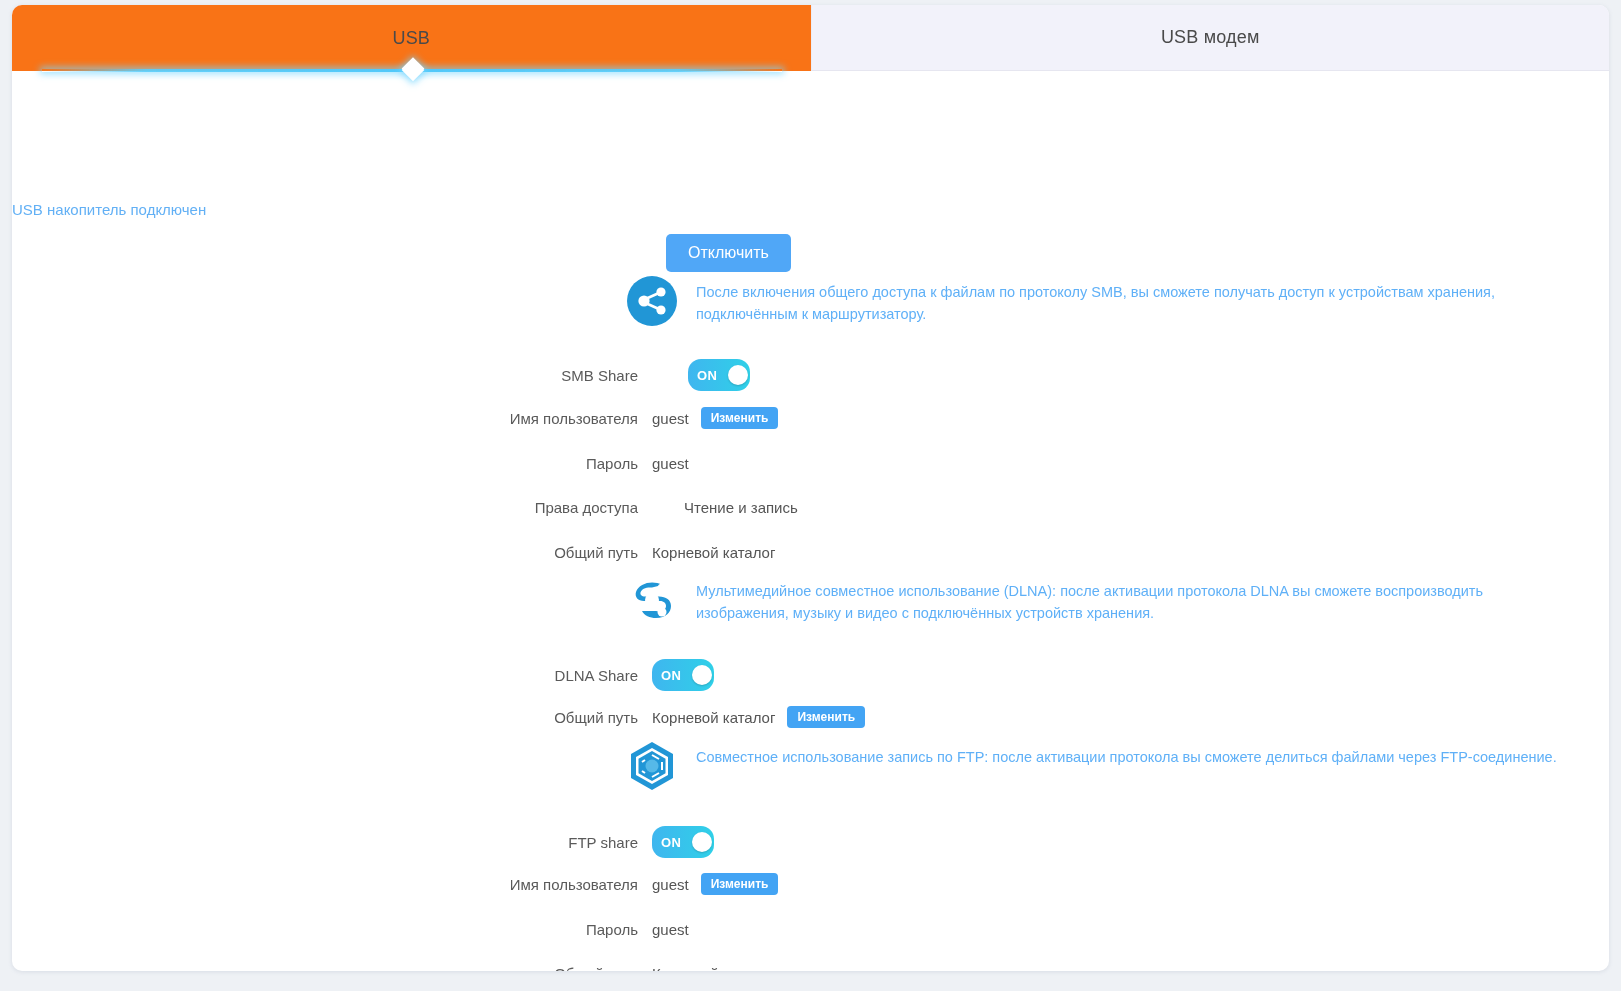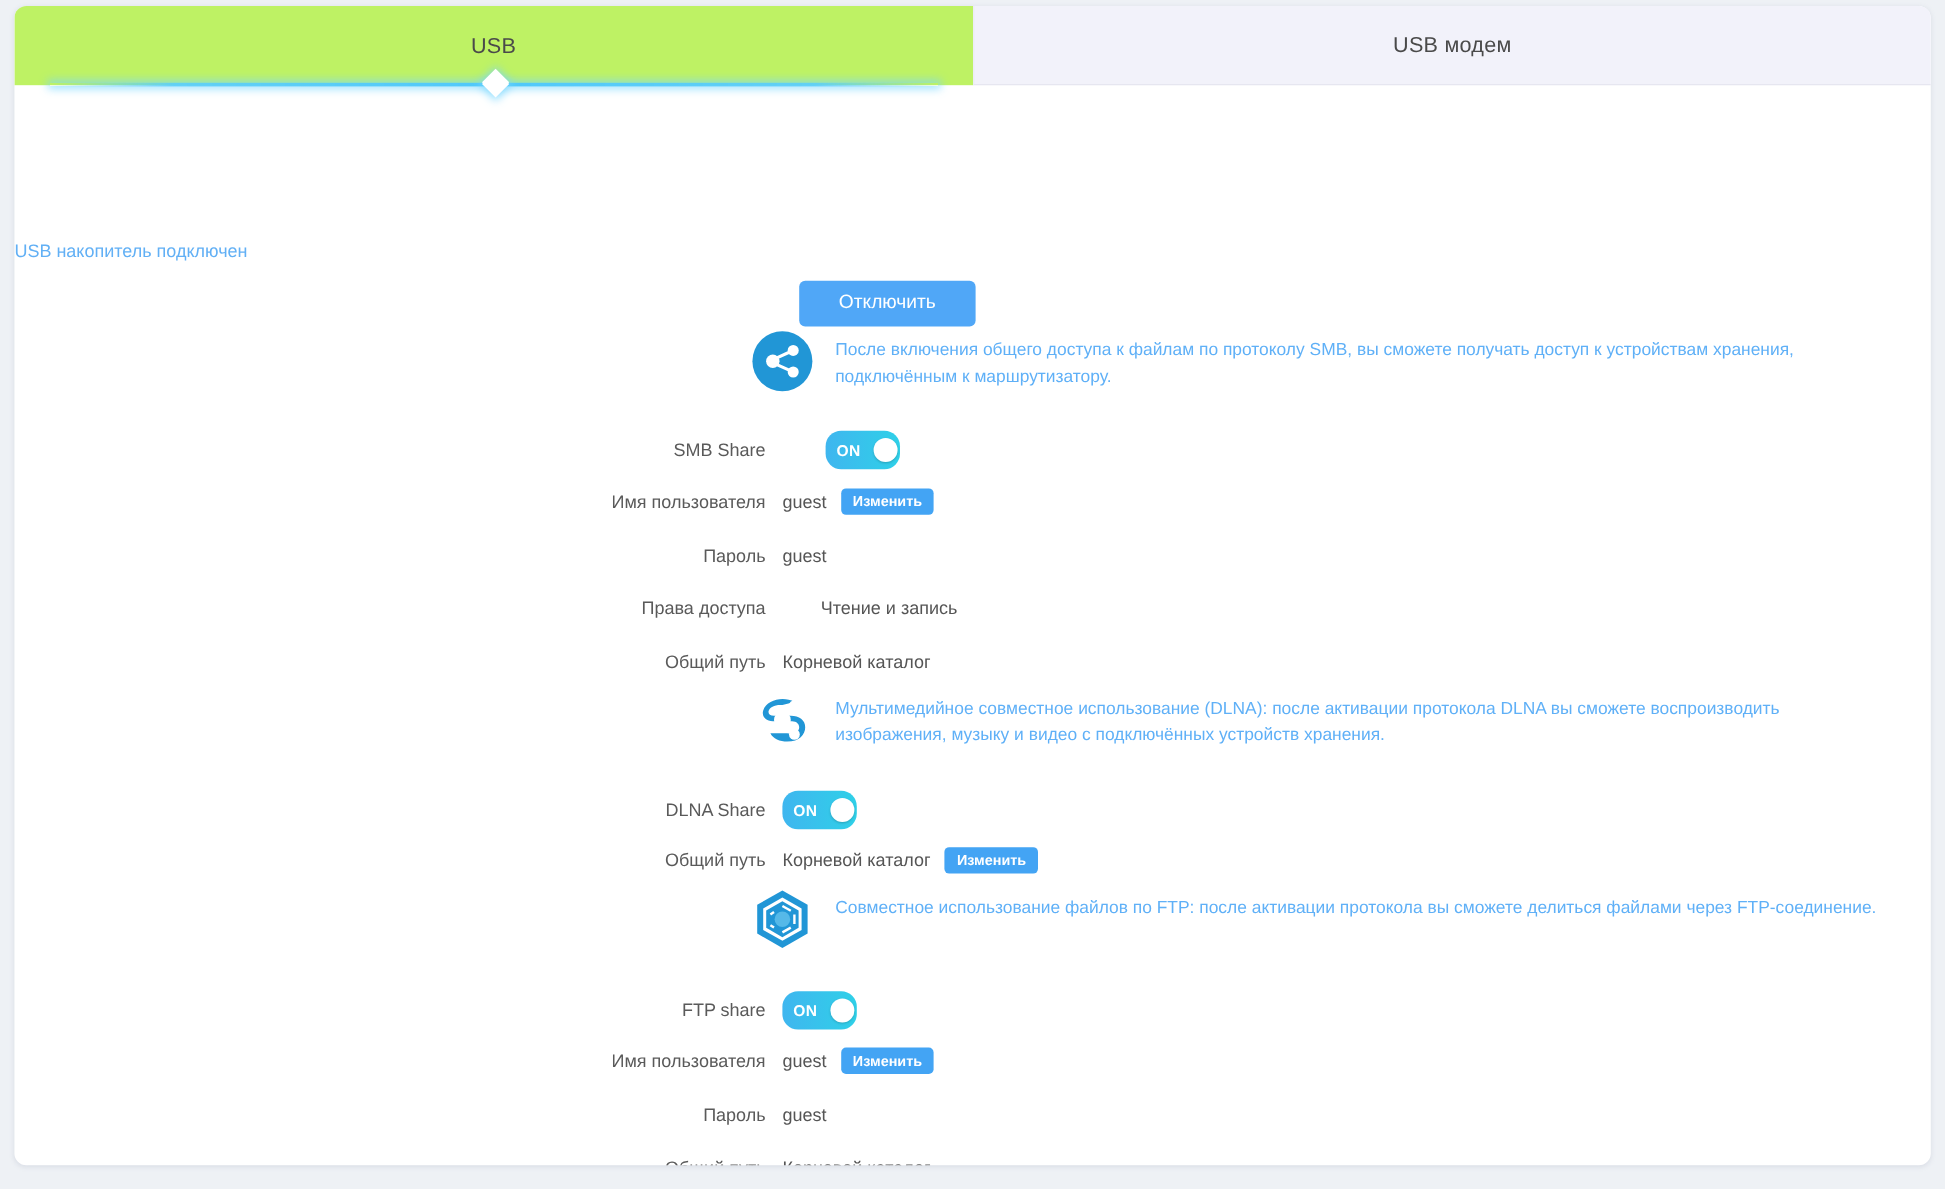--- a/index.html
+++ b/index.html
@@ -36,21 +36,21 @@
     flex: 0 0 50%;
     display: flex;
     align-items: center;
     justify-content: center;
     font-size: 18px;
     color: #4a4a4a;
     letter-spacing: .2px;
     cursor: pointer;
     user-select: none;
     position: relative;
-    background: #bef264;
+    background: #f97316;
   }
   .tab.inactive {
     background: #f2f2fa;
     border-bottom: 1px solid #e6e6f0;
     border-left: 1px solid #ececf4;
   }
   .tab-underline {
     position: absolute;
     left: 30px;
     top: 64px;
@@ -109,21 +109,21 @@
   }
   .val.link { color: #62b0f5; }
 
   
   .btn-primary {
     display: inline-flex;
     align-items: center;
     justify-content: center;
     height: 38px;
     min-width: 122px;
-    padding: 0 33px;
+    padding: 0 22px;
     background: #50a7f7;
     color: #ffffff;
     font-size: 16px;
     border: none;
     border-radius: 5px;
     cursor: pointer;
     font-family: inherit;
   }
   .btn-small {
     display: inline-flex;
@@ -300,21 +300,21 @@
             <path d="M26 8 L42 17 L42 35 L26 44 L10 35 L10 17 Z" fill="#ffffff"></path>
             <path d="M26 11 L39.5 18.8 L39.5 33.2 L26 41 L12.5 33.2 L12.5 18.8 Z" fill="#2196d6"></path>
             <circle cx="26" cy="26" r="6.5" fill="#56b9e8"></circle>
             <path d="M26 15 L33 19" stroke="#ffffff" stroke-width="2" fill="none"></path>
             <path d="M36 22 L36 30" stroke="#ffffff" stroke-width="2" fill="none"></path>
             <path d="M33 33 L26 37" stroke="#ffffff" stroke-width="2" fill="none"></path>
             <path d="M19 33 L16 31" stroke="#ffffff" stroke-width="2" fill="none"></path>
             <path d="M16 22 L19 20" stroke="#ffffff" stroke-width="2" fill="none"></path>
           </svg>
         </div>
-        <div class="info-text">Совместное использование файлов по FTP: после активации протокола вы сможете делиться файлами через FTP-соединение.</div>
+        <div class="info-text">Совместное использование запись по FTP: после активации протокола вы сможете делиться файлами через FTP-соединение.</div>
       </div>
 
       <div class="row abs" style="left:0; top:755px;">
         <div class="lbl">FTP share</div>
         <button class="toggle">
           <span class="tg-text">ON</span>
           <span class="knob"></span>
         </button>
       </div>
 

